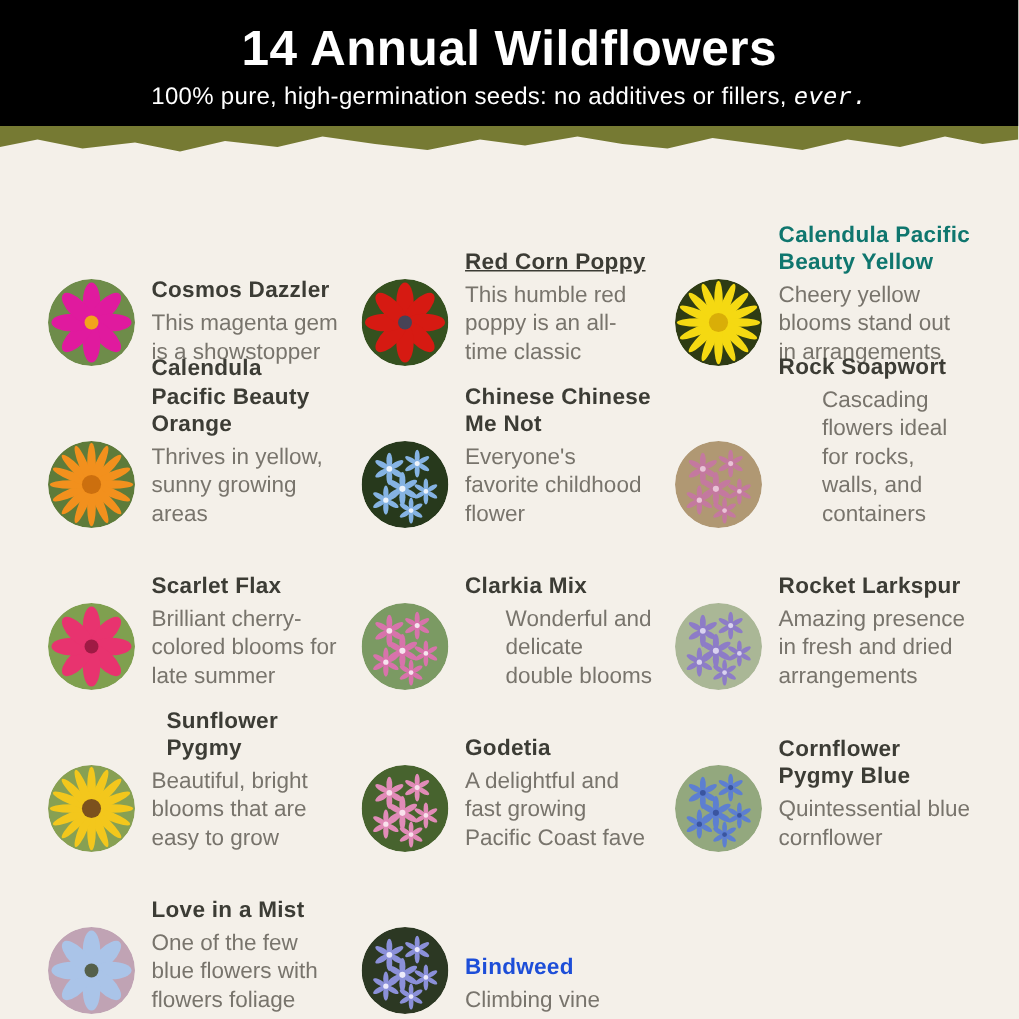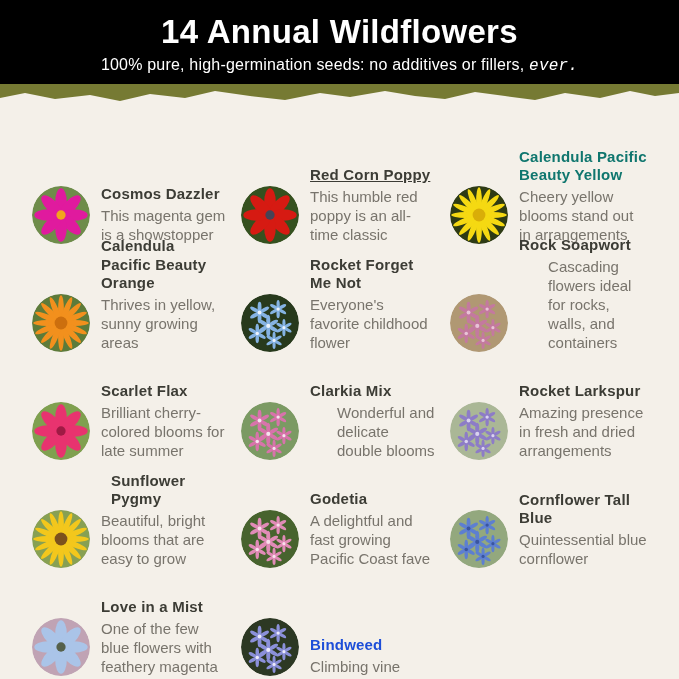--- a/index.html
+++ b/index.html
@@ -212,21 +212,21 @@
           <ellipse cx="57" cy="72.52" rx="2.72" ry="7.48" fill="#85b3e3" transform="rotate(0 57 80)"></ellipse>
           <ellipse cx="57" cy="72.52" rx="2.72" ry="7.48" fill="#85b3e3" transform="rotate(60 57 80)"></ellipse>
           <ellipse cx="57" cy="72.52" rx="2.72" ry="7.48" fill="#85b3e3" transform="rotate(120 57 80)"></ellipse>
           <ellipse cx="57" cy="72.52" rx="2.72" ry="7.48" fill="#85b3e3" transform="rotate(180 57 80)"></ellipse>
           <ellipse cx="57" cy="72.52" rx="2.72" ry="7.48" fill="#85b3e3" transform="rotate(240 57 80)"></ellipse>
           <ellipse cx="57" cy="72.52" rx="2.72" ry="7.48" fill="#85b3e3" transform="rotate(300 57 80)"></ellipse>
           <circle cx="57" cy="80" r="2.72" fill="#ecf3fb"></circle>
         </svg>
       </span>
       <div class="txt">
-        <h3 class="name" style="color: rgb(60, 60, 53);">Rocket Forget Me Not</h3>
+        <h3 class="name" style="color: rgb(60, 60, 53);">Chinese Chinese Me Not</h3>
         <p class="desc" style="color: rgb(120, 116, 108);">Everyone's favorite childhood flower</p>
       </div>
     </div>
     <div class="card">
       <span class="photo">
         <svg viewBox="0 0 100 100">
           <circle cx="50" cy="50" r="50" fill="#b09873"></circle>
           <ellipse cx="32" cy="22.759999999999998" rx="3.36" ry="9.24" fill="#c4799f" transform="rotate(0 32 32)"></ellipse>
           <ellipse cx="32" cy="22.759999999999998" rx="3.36" ry="9.24" fill="#c4799f" transform="rotate(60 32 32)"></ellipse>
           <ellipse cx="32" cy="22.759999999999998" rx="3.36" ry="9.24" fill="#c4799f" transform="rotate(120 32 32)"></ellipse>
@@ -525,42 +525,42 @@
           <ellipse cx="57" cy="72.52" rx="2.72" ry="7.48" fill="#5d7fd1" transform="rotate(0 57 80)"></ellipse>
           <ellipse cx="57" cy="72.52" rx="2.72" ry="7.48" fill="#5d7fd1" transform="rotate(60 57 80)"></ellipse>
           <ellipse cx="57" cy="72.52" rx="2.72" ry="7.48" fill="#5d7fd1" transform="rotate(120 57 80)"></ellipse>
           <ellipse cx="57" cy="72.52" rx="2.72" ry="7.48" fill="#5d7fd1" transform="rotate(180 57 80)"></ellipse>
           <ellipse cx="57" cy="72.52" rx="2.72" ry="7.48" fill="#5d7fd1" transform="rotate(240 57 80)"></ellipse>
           <ellipse cx="57" cy="72.52" rx="2.72" ry="7.48" fill="#5d7fd1" transform="rotate(300 57 80)"></ellipse>
           <circle cx="57" cy="80" r="2.72" fill="#3a55a0"></circle>
         </svg>
       </span>
       <div class="txt">
-        <h3 class="name" style="color: rgb(60, 60, 53);">Cornflower Tall Blue</h3>
+        <h3 class="name" style="color: rgb(60, 60, 53);">Cornflower Pygmy Blue</h3>
         <p class="desc" style="color: rgb(120, 116, 108);">Quintessential blue cornflower</p>
       </div>
     </div>
     <div class="card">
       <span class="photo">
         <svg viewBox="0 0 100 100">
           <circle cx="50" cy="50" r="50" fill="#c0a3b4"></circle>
           <ellipse cx="50" cy="27" rx="10" ry="23" fill="#aac4e8" transform="rotate(0 50 50)"></ellipse>
           <ellipse cx="50" cy="27" rx="10" ry="23" fill="#aac4e8" transform="rotate(45 50 50)"></ellipse>
           <ellipse cx="50" cy="27" rx="10" ry="23" fill="#aac4e8" transform="rotate(90 50 50)"></ellipse>
           <ellipse cx="50" cy="27" rx="10" ry="23" fill="#aac4e8" transform="rotate(135 50 50)"></ellipse>
           <ellipse cx="50" cy="27" rx="10" ry="23" fill="#aac4e8" transform="rotate(180 50 50)"></ellipse>
           <ellipse cx="50" cy="27" rx="10" ry="23" fill="#aac4e8" transform="rotate(225 50 50)"></ellipse>
           <ellipse cx="50" cy="27" rx="10" ry="23" fill="#aac4e8" transform="rotate(270 50 50)"></ellipse>
           <ellipse cx="50" cy="27" rx="10" ry="23" fill="#aac4e8" transform="rotate(315 50 50)"></ellipse>
           <circle cx="50" cy="50" r="8" fill="#55604a"></circle>
         </svg>
       </span>
       <div class="txt">
         <h3 class="name" style="color: rgb(60, 60, 53);">Love in a Mist</h3>
-        <p class="desc" style="color: rgb(120, 116, 108);">One of the few blue flowers with feathery magenta</p>
+        <p class="desc" style="color: rgb(120, 116, 108);">One of the few blue flowers with flowers foliage</p>
       </div>
     </div>
     <div class="card">
       <span class="photo">
         <svg viewBox="0 0 100 100">
           <circle cx="50" cy="50" r="50" fill="#2c3823"></circle>
           <ellipse cx="32" cy="22.759999999999998" rx="3.36" ry="9.24" fill="#8b90d9" transform="rotate(0 32 32)"></ellipse>
           <ellipse cx="32" cy="22.759999999999998" rx="3.36" ry="9.24" fill="#8b90d9" transform="rotate(60 32 32)"></ellipse>
           <ellipse cx="32" cy="22.759999999999998" rx="3.36" ry="9.24" fill="#8b90d9" transform="rotate(120 32 32)"></ellipse>
           <ellipse cx="32" cy="22.759999999999998" rx="3.36" ry="9.24" fill="#8b90d9" transform="rotate(180 32 32)"></ellipse>

